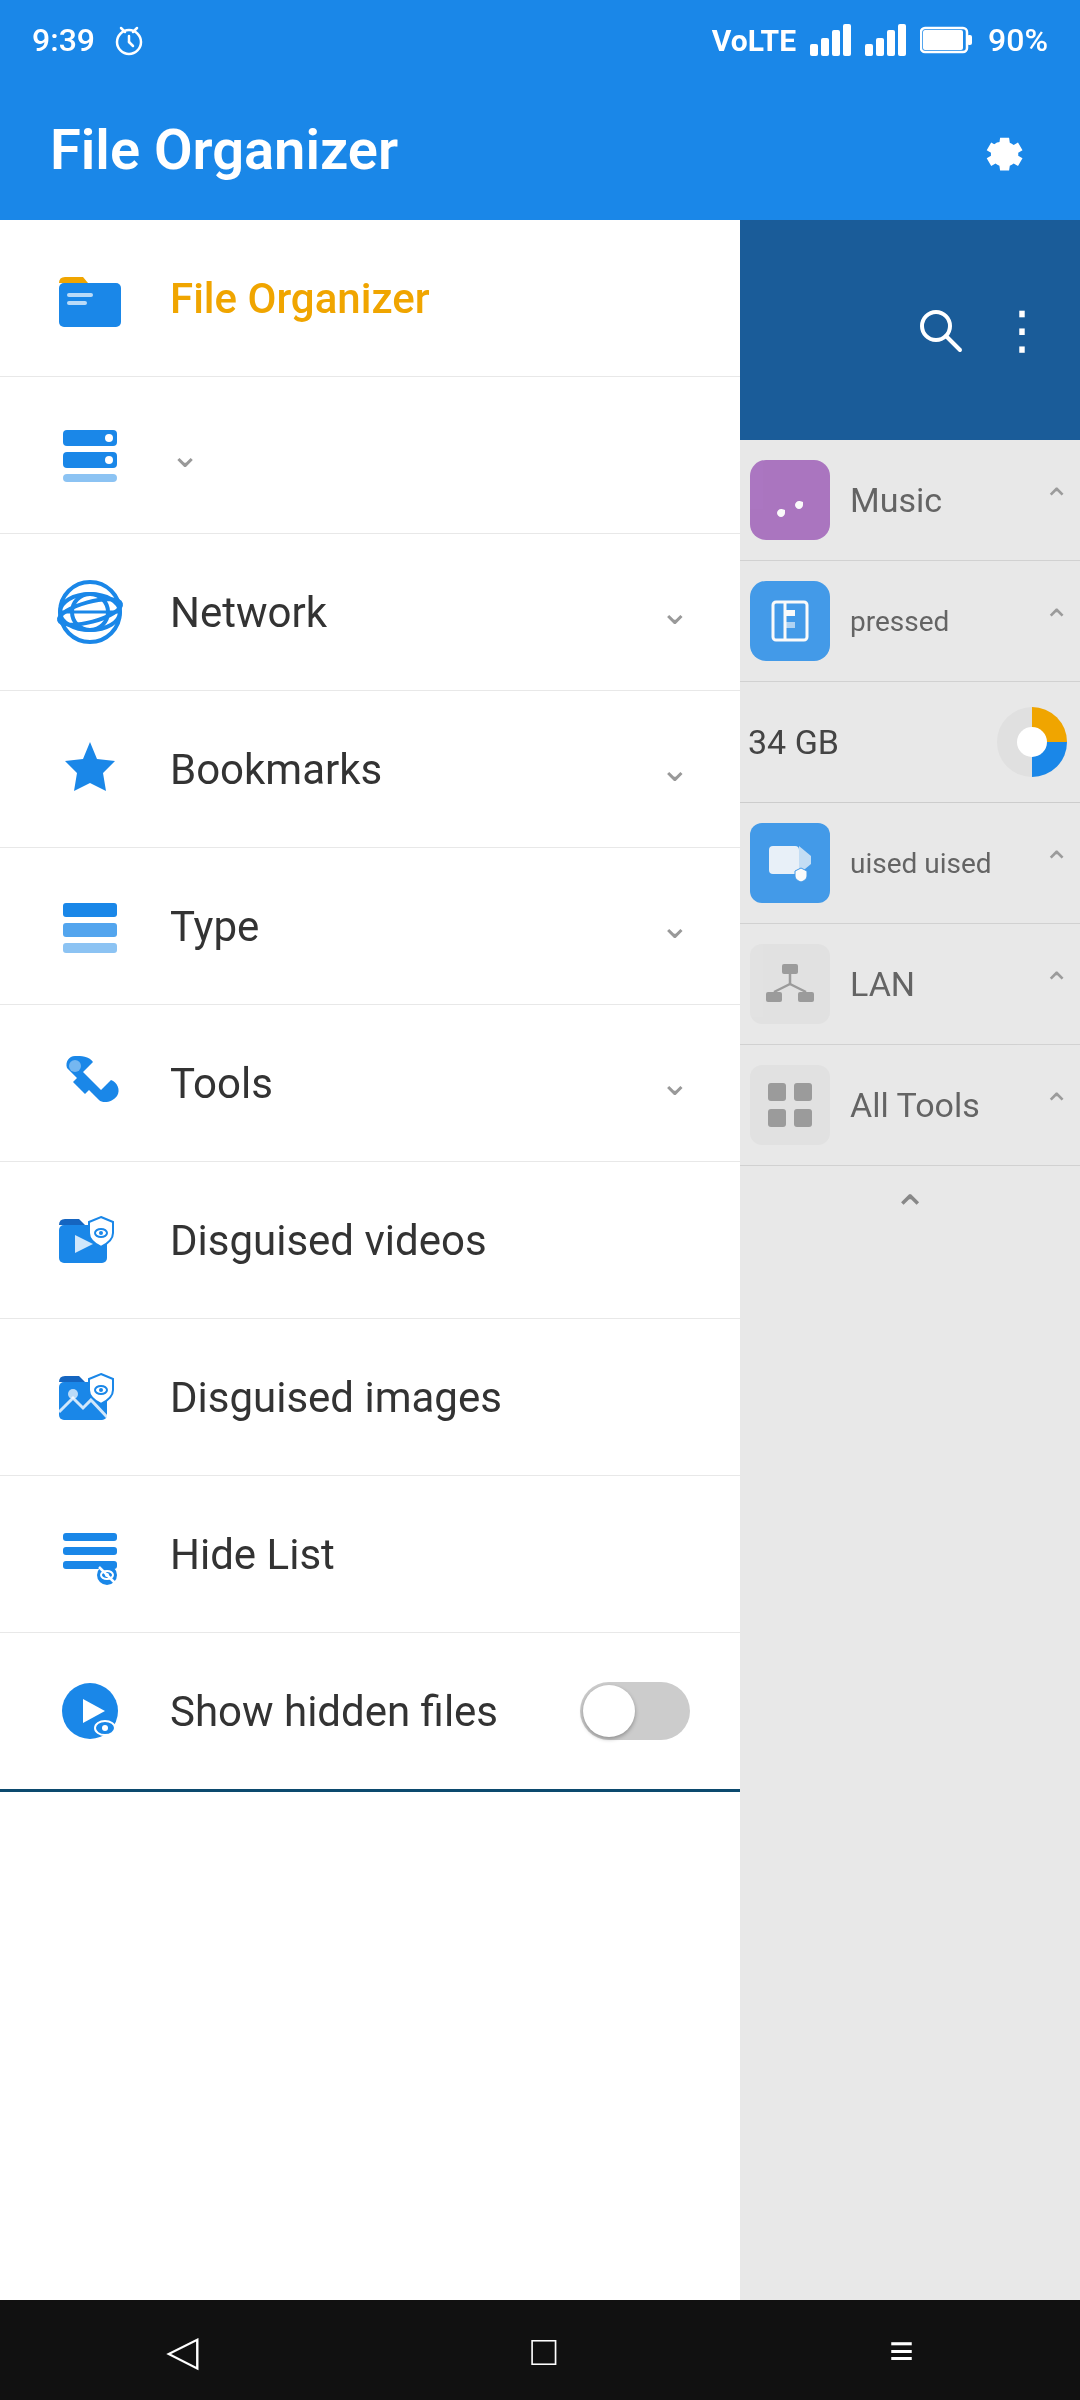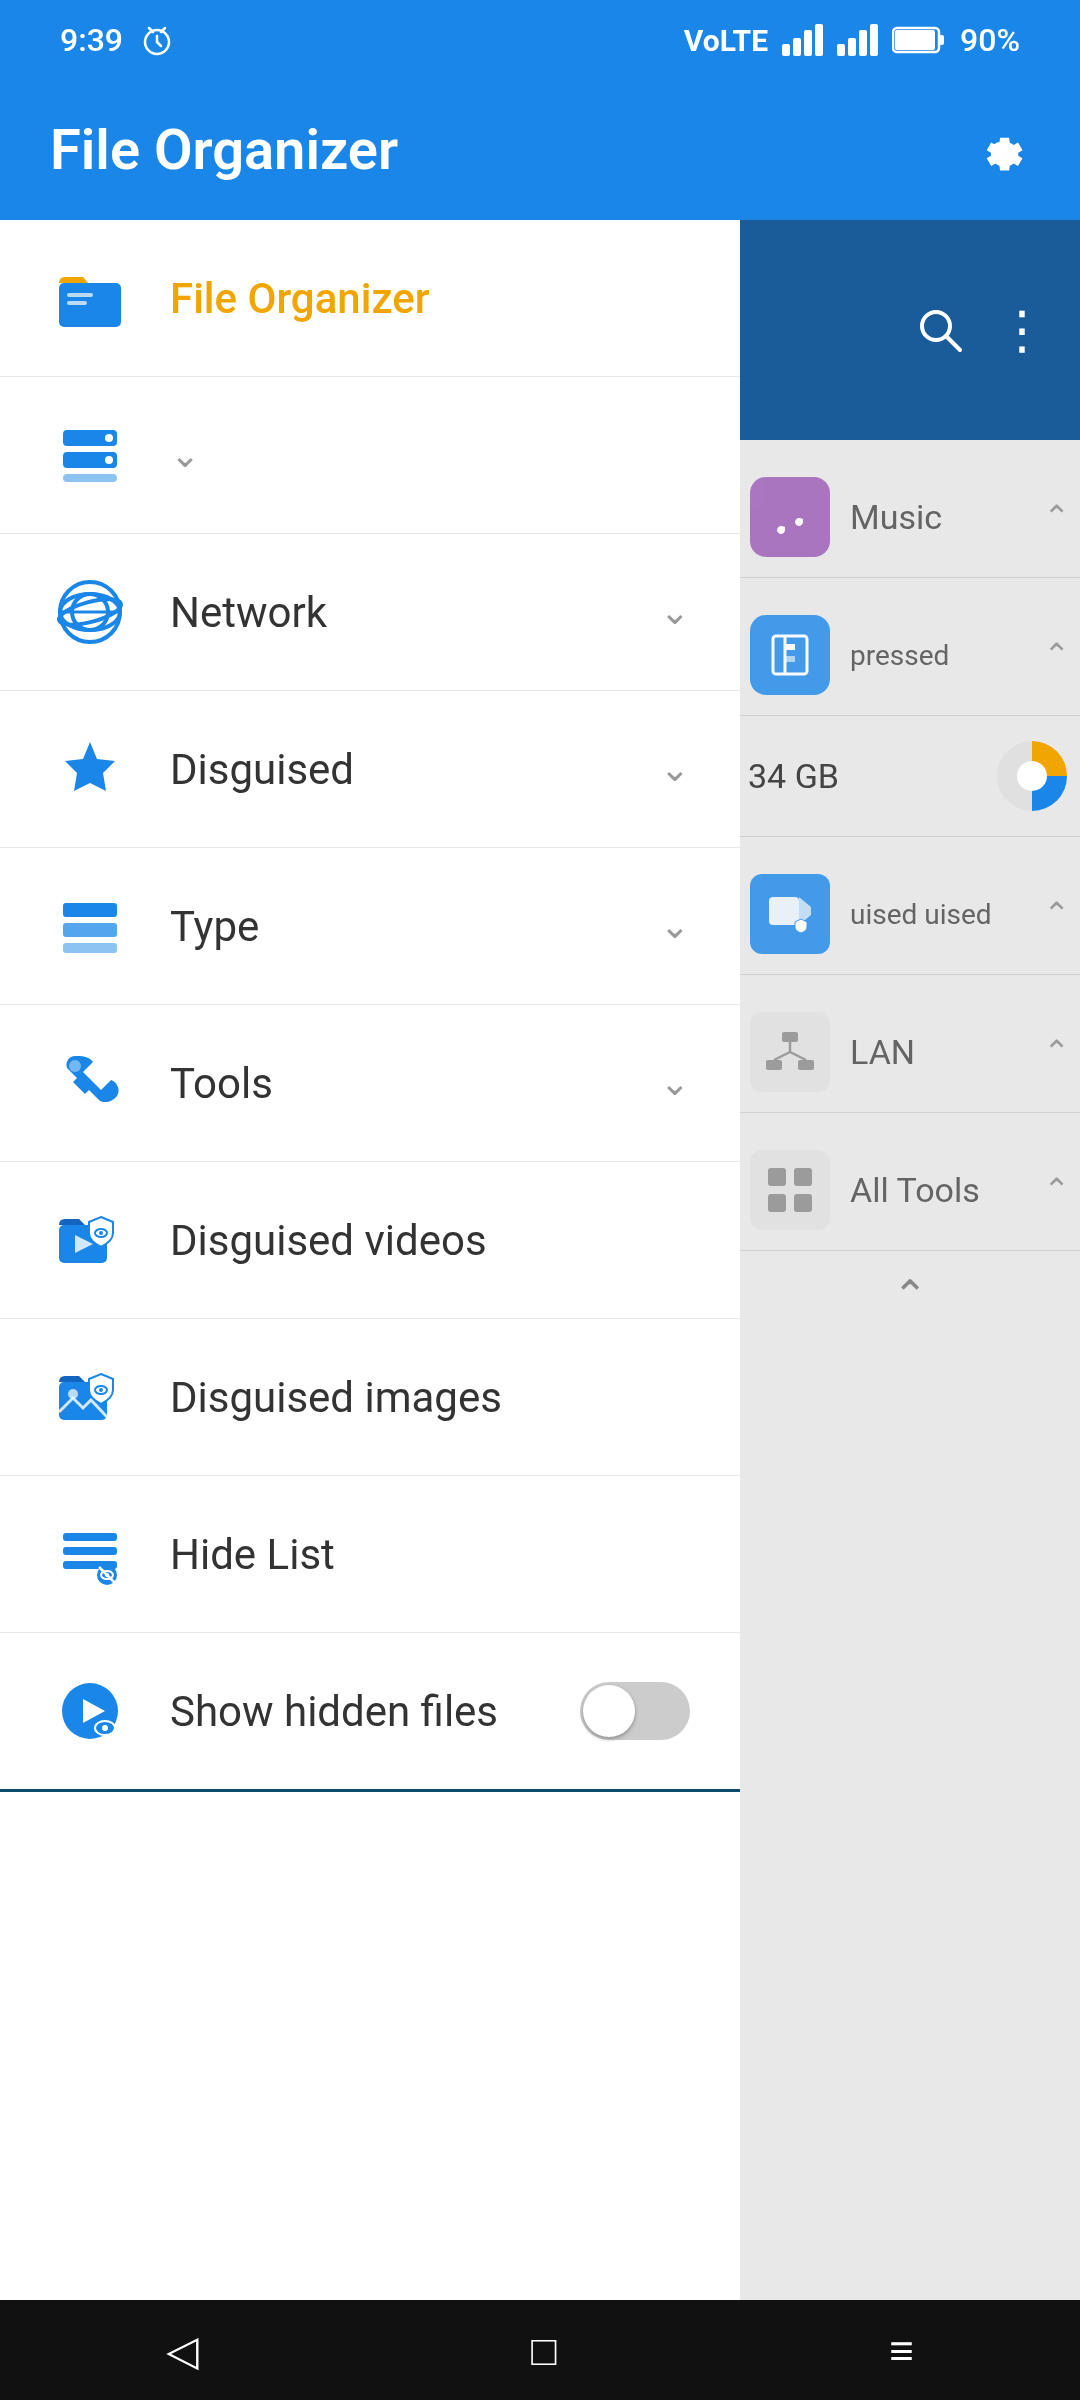--- a/index.html
+++ b/index.html
@@ -14,21 +14,21 @@
     }
 
     
     .status-bar {
       width: 100%;
       height: 80px;
       background: #1a87e8;
       display: flex;
       align-items: center;
       justify-content: space-between;
-      padding: 0 60px;
+      padding: 0 32px;
       color: white;
       font-size: 32px;
       font-weight: 500;
     }
     .status-left { display: flex; align-items: center; gap: 16px; }
     .status-right { display: flex; align-items: center; gap: 14px; }
     .signal-bars { display: flex; align-items: flex-end; gap: 3px; }
     .bar { background: white; border-radius: 2px; width: 8px; }
 
     
@@ -182,21 +182,20 @@
       background: #e8e8e8;
       overflow: hidden;
     }
     .rp-item {
       display: flex;
       align-items: center;
       gap: 20px;
       padding: 20px 10px;
       border-bottom: 1px solid #ccc;
       opacity: 0.8;
-      margin-top: 17px;
     }
     .rp-icon-box {
       width: 80px;
       height: 80px;
       border-radius: 16px;
       background: #9b59b6;
       display: flex;
       align-items: center;
       justify-content: center;
     }
@@ -316,21 +315,21 @@
       <span class="item-label">Network</span>
       <span class="chevron">⌄</span>
     </div>
 
     <div class="sidebar-item">
       <div class="item-icon">
         <svg width="70" height="70" viewBox="0 0 70 70">
           <path d="M35 8 L42 25 L60 27 L48 39 L51 57 L35 49 L19 57 L22 39 L10 27 L28 25 Z" fill="#1a87e8"></path>
         </svg>
       </div>
-      <span class="item-label">Disguised</span>
+      <span class="item-label">Bookmarks</span>
       <span class="chevron">⌄</span>
     </div>
 
     <div class="sidebar-item">
       <div class="item-icon">
         <svg width="70" height="70" viewBox="0 0 70 70">
           <rect x="8" y="12" width="54" height="14" rx="3" fill="#1a87e8"></rect>
           <rect x="8" y="32" width="54" height="14" rx="3" fill="#1a87e8" opacity="0.75"></rect>
           <rect x="8" y="52" width="54" height="10" rx="3" fill="#1a87e8" opacity="0.5"></rect>
         </svg>

